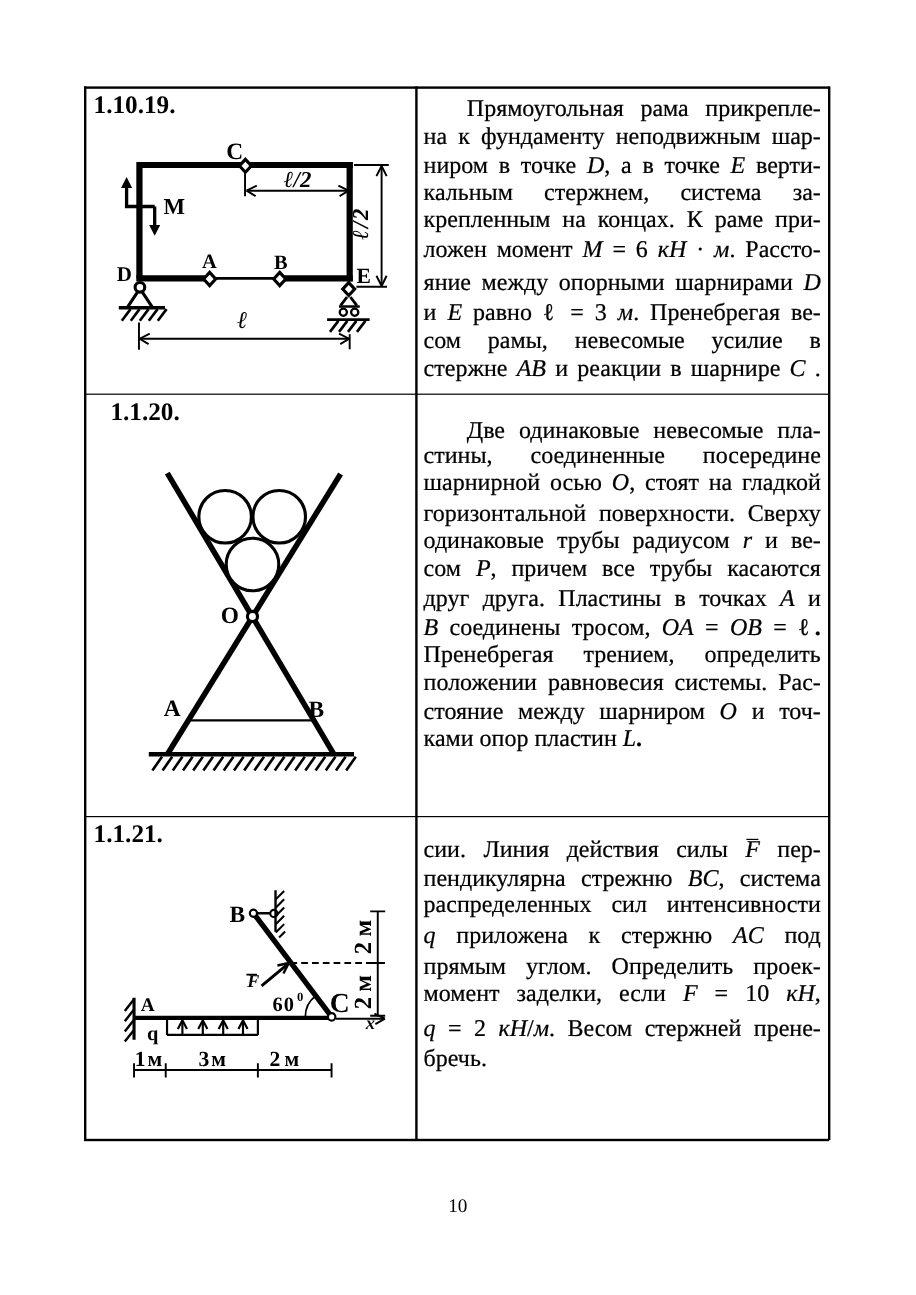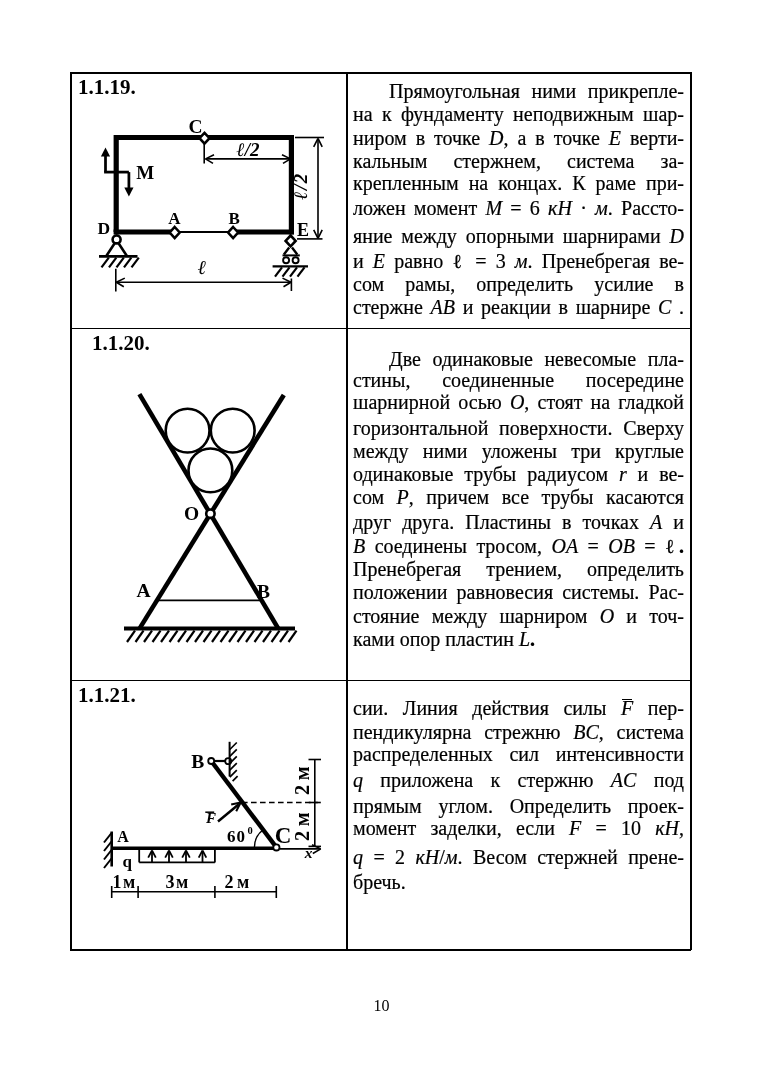--- a/index.html
+++ b/index.html
@@ -19,43 +19,42 @@
 <body>
 
 <div class="tb" style="left:70px;top:72px;width:621px;height:1.6px"></div>
 <div class="tb" style="left:70px;top:949px;width:621px;height:1.6px"></div>
 <div class="tb" style="left:70px;top:72px;width:1.6px;height:878px"></div>
 <div class="tb" style="left:690px;top:72px;width:1.6px;height:878px"></div>
 <div class="tb" style="left:346px;top:72px;width:1.5px;height:878px"></div>
 <div class="tb" style="left:70px;top:327.5px;width:621px;height:1.5px"></div>
 <div class="tb" style="left:70px;top:679.5px;width:621px;height:1.5px"></div>
 
-<div class="lbl" style="left:78px;top:77.4px;">1.1.19.</div>
+<div class="lbl" style="left:78px;top:77.4px;">1.10.19.</div>
 <div class="lbl" style="left:78px;top:333px;margin-left:14px;">1.1.20.</div>
 <div class="lbl" style="left:78px;top:685px;text-align:right;">1.1.21.</div>
 
 <div class="txt" style="left:353px;top:80.46px;">
-<div class="first" style="height:22.9px">Прямоугольная ними прикрепле-</div>
+<div class="first" style="height:22.9px">Прямоугольная рама прикрепле-</div>
 <div style="height:23.8px">на к фундаменту неподвижным шар-</div>
 <div style="height:22.7px">ниром в точке <i>D</i>, а в точке <i>E</i> верти-</div>
 <div style="height:22.6px">кальным стержнем, система за-</div>
 <div style="height:24.7px">крепленным на концах. К раме при-</div>
 <div style="height:28.2px">ложен момент <i>M</i> = 6 <i>кН</i> · <i>м</i>. Рассто-</div>
 <div style="height:24.7px">яние между опорными шарнирами <i>D</i></div>
 <div style="height:23.4px">и <i>E</i> равно ℓ = 3 <i>м</i>. Пренебрегая ве-</div>
-<div style="height:23.0px">сом рамы, определить усилие в</div>
+<div style="height:23.0px">сом рамы, невесомые усилие в</div>
 <div style="height:23px">стержне <i>AB</i> и реакции в шарнире <i>C</i> .</div>
 </div>
 
 <div class="txt" style="left:353px;top:348.06px;">
 <div class="first" style="height:20.6px">Две одинаковые невесомые пла-</div>
 <div style="height:22.7px">стины, соединенные посередине</div>
 <div style="height:25.7px">шарнирной осью <i>O</i>, стоят на гладкой</div>
 <div style="height:23.0px">горизонтальной поверхности. Сверху</div>
-<div style="height:23.1px">между ними уложены три круглые</div>
 <div style="height:23.2px">одинаковые трубы радиусом <i>r</i> и ве-</div>
 <div style="height:24.6px">сом <i>P</i>, причем все трубы касаются</div>
 <div style="height:24.0px">друг друга. Пластины в точках <i>A</i> и</div>
 <div style="height:22.9px"><i>B</i> соединены тросом, <i>OA</i> = <i>OB</i> = ℓ<b>.</b></div>
 <div style="height:23.5px">Пренебрегая трением, определить</div>
 <div style="height:24.0px">положении равновесия системы. Рас-</div>
 <div style="height:23.1px">стояние между шарниром <i>O</i> и точ-</div>
 <div class="last" style="height:23px">ками опор пластин <i>L</i><b>.</b></div>
 </div>
 

